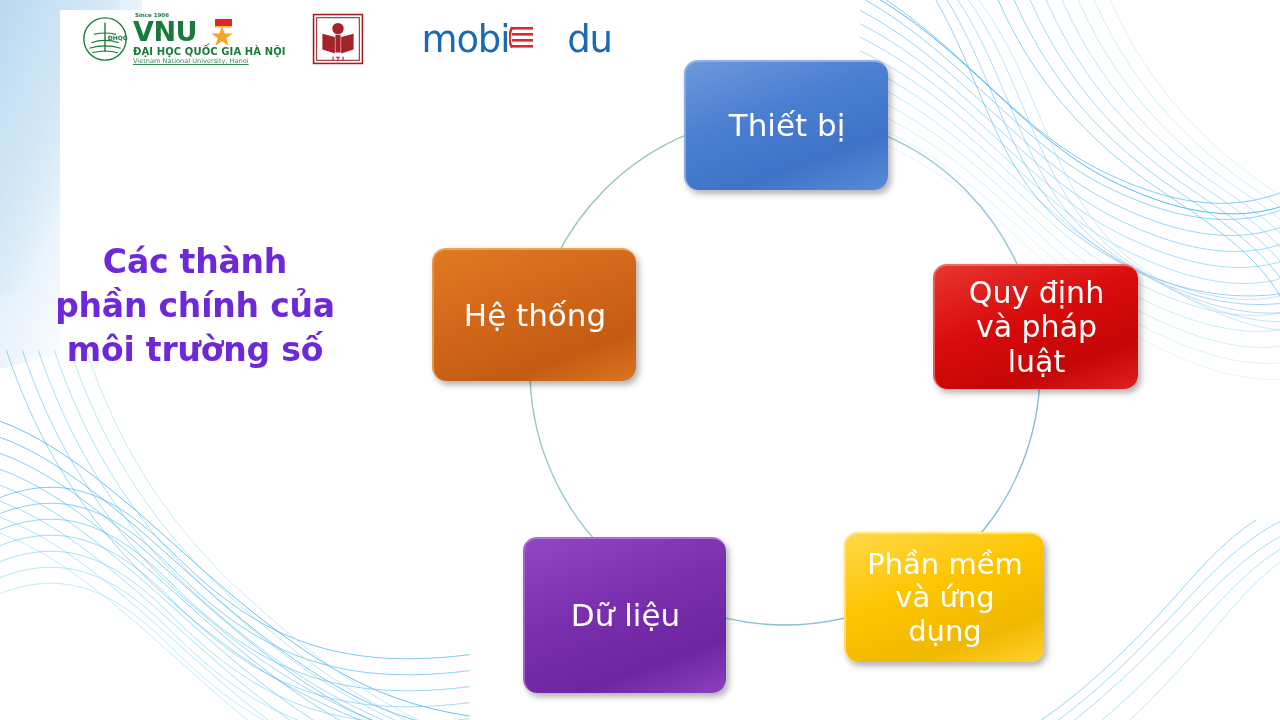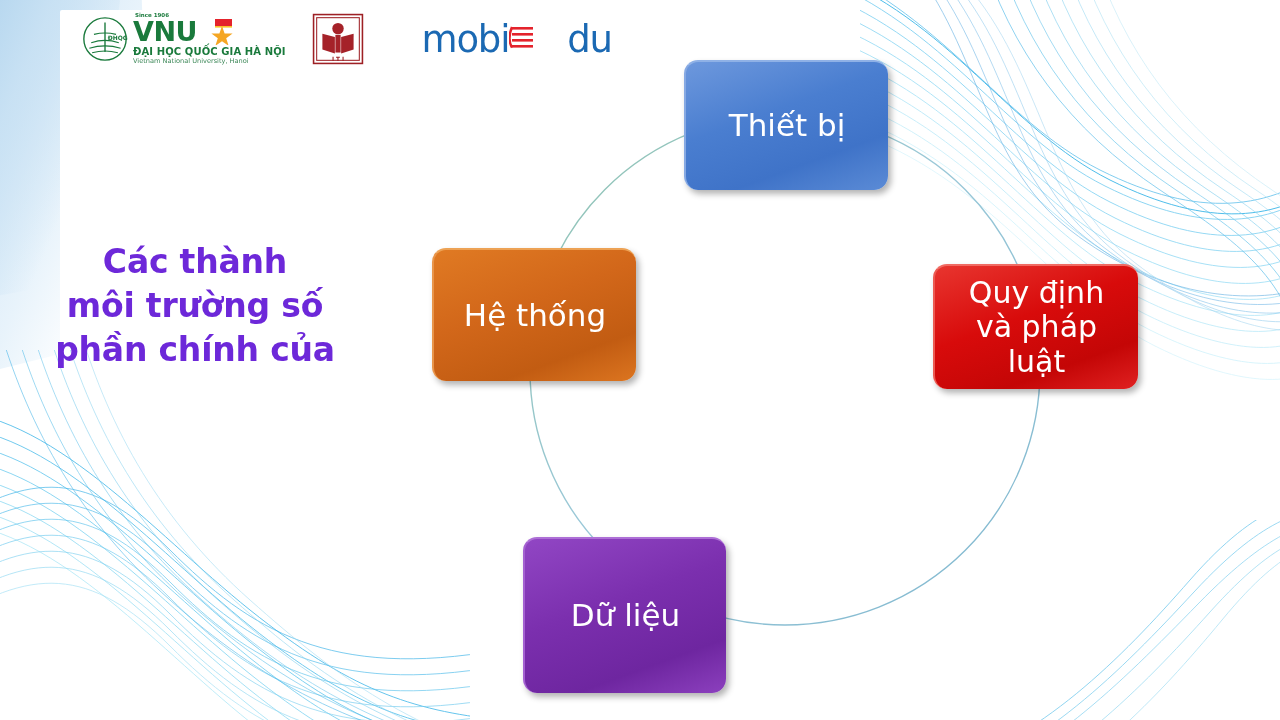--- a/index.html
+++ b/index.html
@@ -103,20 +103,21 @@
     color: #1a7a3c;
     font-weight: bold;
     font-size: 10px;
     letter-spacing: .1px;
     margin-top: 2px;
   }
   .vnu-sub2 {
     color: #3b8757;
     font-size: 6.6px;
     margin-top: 1px;
+    text-decoration: underline;
   }
   .logo-iti { width: 52px; height: 52px; }
   .logo-mobiedu { display: flex; align-items: center; }
   .mobi-text {
     font-size: 37px;
     font-weight: 500;
     letter-spacing: -1.2px;
     color: #1b69b3;
     font-family: "DejaVu Sans", "Liberation Sans", sans-serif;
     margin-left: 32px;
@@ -337,22 +338,22 @@
           <rect x="3" y="23" width="21" height="2.6" fill="#e4232c"></rect>
           <path d="M3 5 Q -2 17 3 25.6" stroke="#e4232c" stroke-width="2.4" fill="none"></path>
         </svg>
       </span>
       <span class="mobi-text edu">du</span>
     </div>
   </div>
 
   <div class="title">
     <span class="tl">Các thành</span>
+    <span class="tl">phần chính của</span>
     <span class="tl">môi trường số</span>
-    <span class="tl">phần chính của</span>
   </div>
 
   <div class="diagram">
     <svg class="ring" width="750" height="660" viewBox="0 0 750 660">
       <defs>
         <linearGradient id="ringgrad" x1="0" y1="0" x2="1" y2="1">
           <stop offset="0%" stop-color="#8fc3ad"></stop>
           <stop offset="45%" stop-color="#9ac8d8"></stop>
           <stop offset="100%" stop-color="#7fb7cf"></stop>
         </linearGradient>
@@ -365,20 +366,27 @@
     </div>
 
     <div class="node node-quydinh">
       <div>
         <span class="lbl">Quy định</span>
         <span class="lbl">và pháp</span>
         <span class="lbl">luật</span>
       </div>
     </div>
 
+    <div class="node node-phanmem">
+      <div>
+        <span class="lbl">Phần mềm</span>
+        <span class="lbl">và ứng</span>
+        <span class="lbl">dụng</span>
+      </div>
+    </div>
 
     <div class="node node-dulieu">
       <span class="lbl">Dữ liệu</span>
     </div>
 
     <div class="node node-hethong">
       <span class="lbl">Hệ thống</span>
     </div>
   </div>
 

